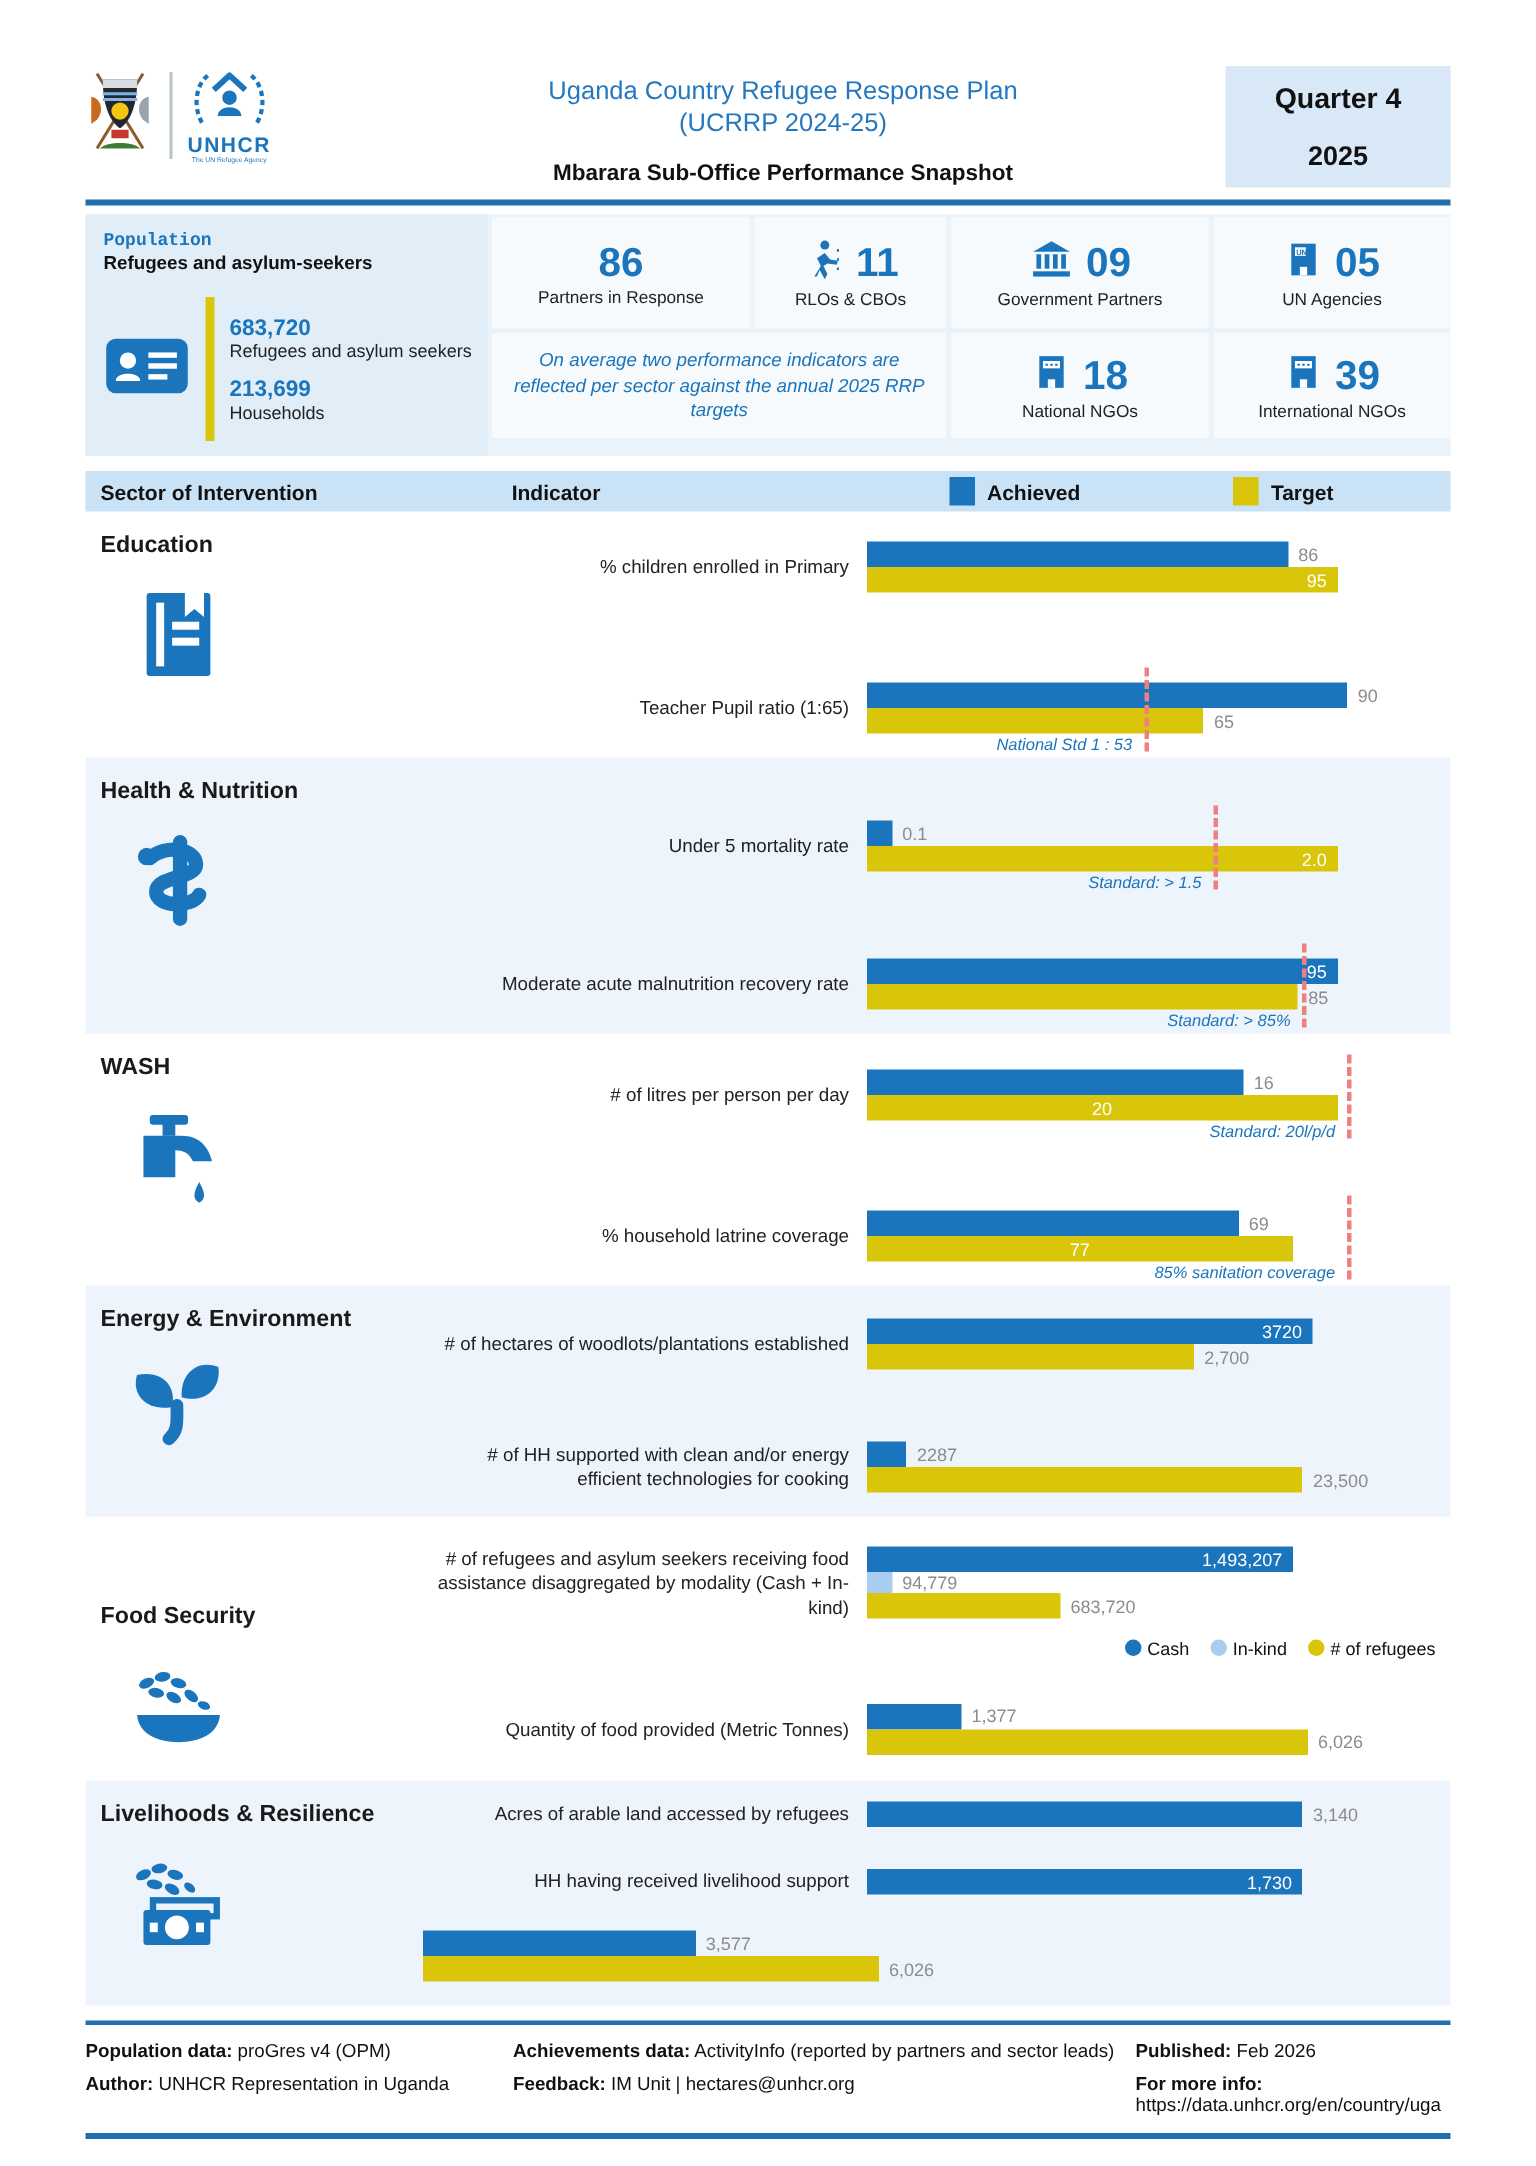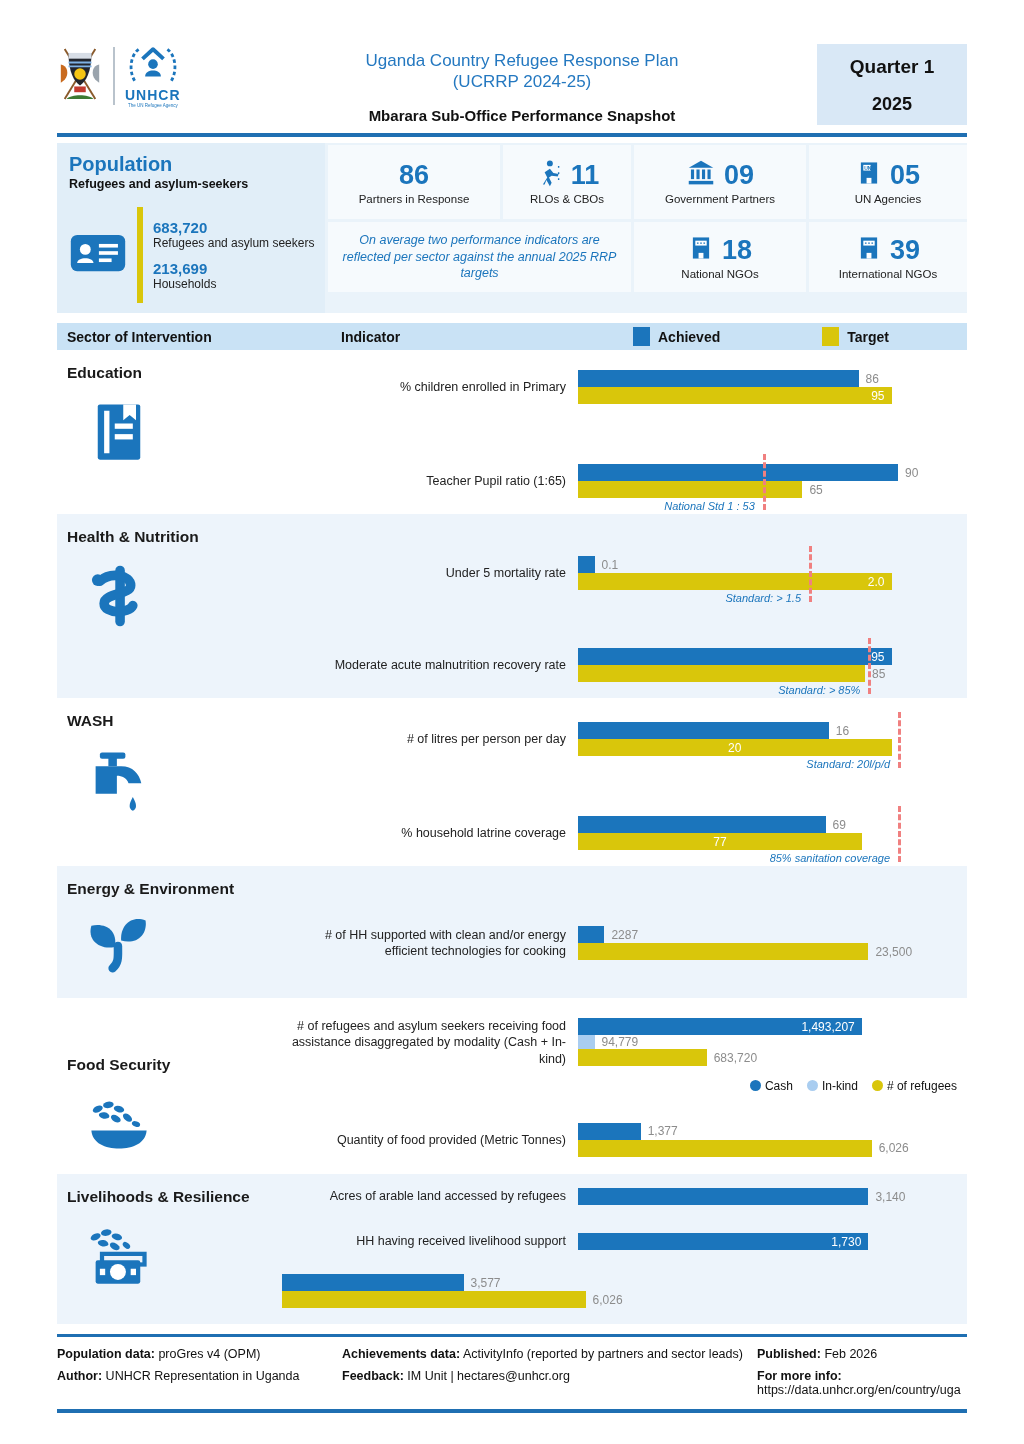--- a/index.html
+++ b/index.html
@@ -23,21 +23,21 @@
   .title-main{color:#2478C0; font-size:17px; line-height:1.25;}
   .title-sub{color:#111; font-weight:bold; font-size:15px; margin-top:14px;}
   .quarter-box{width:150px; background:var(--quarter); text-align:center; padding:12px 0 10px;}
   .quarter-box .q{font-size:19px; font-weight:bold; color:#111;}
   .quarter-box .y{font-size:18px; font-weight:bold; color:#111; margin-top:16px;}
   .hrule{height:4px; background:var(--rule); margin-top:8px;}
 
   
   .stats-band{display:flex; margin-top:6px; background:var(--band);}
   .pop-panel{width:280px; background:var(--panel); padding:10px 8px 10px 12px;}
-  .pop-title{color:var(--blue); font-weight:bold; font-size:20px;}
+  .pop-title{color:var(--blue); font-weight:bold; font-size:12px;font-family:Liberation Mono, monospace;}
   .pop-sub{color:#111; font-weight:bold; font-size:12.5px; margin-top:1px;}
   .pop-row{display:flex; align-items:center; margin-top:16px; gap:10px;}
   .pop-bar{width:6px; height:96px; background:var(--yellow);}
   .pop-figs .v{color:var(--blue); font-weight:bold; font-size:15px;}
   .pop-figs .l{color:#222; font-size:12px; margin-bottom:10px;}
   .stats-grid{flex:1; display:grid; grid-template-columns:172px 128px 172px 158px; grid-template-rows:74px 70px; gap:3px; padding:2px 0 2px 3px;}
   .stat-cell{background:var(--cell); display:flex; flex-direction:column; align-items:center; justify-content:center;}
   .stat-top{display:flex; align-items:center; gap:8px;}
   .stat-v{color:var(--blue); font-weight:bold; font-size:27px;}
   .stat-l{color:#222; font-size:11.5px; margin-top:2px;}
@@ -124,21 +124,21 @@
         </span>
       </div>
       <div class="titles">
         <div class="title-main">
           <div>Uganda Country Refugee Response Plan</div>
           <div>(UCRRP 2024-25)</div>
         </div>
         <div class="title-sub">Mbarara Sub-Office Performance Snapshot</div>
       </div>
       <div class="quarter-box">
-        <div class="q">Quarter 1</div>
+        <div class="q">Quarter 4</div>
         <div class="y">2025</div>
       </div>
     </div>
     <div class="hrule"></div>
 
     <div class="stats-band">
       <div class="pop-panel">
         <div class="pop-title">Population</div>
         <div class="pop-sub">Refugees and asylum-seekers</div>
         <div class="pop-row">
@@ -377,20 +377,31 @@
         <div class="section tint">
           <div class="sector">
             <div class="sector-title">Energy &amp; Environment</div>
             <div class="sector-icon"><svg viewBox="0 0 64 64">
                 <path fill="#1B75BC" d="M28 31 C13 34 2 24 6 11 C20 8 31 16 28 31 Z"></path>
                 <path fill="#1B75BC" d="M34 25 C33 10 44 1 57 6 C59 20 48 29 34 25 Z"></path>
                 <path d="M31 30 C31 40 32 46 26 51" stroke="#1B75BC" stroke-width="8" fill="none" stroke-linecap="round"></path>
               </svg></div>
           </div>
           <div class="charts">
+            <div class="chart-row" style="margin-top: 10px;">
+              <div class="row-label"># of hectares of woodlots/plantations established</div>
+              <div class="bars">
+                <div class="bar achieved" style="width: 90%;">
+                  <span class="val in-right">3720</span>
+                </div>
+                <div class="bar target" style="width: 66%;">
+                  <span class="val out">2,700</span>
+                </div>
+              </div>
+            </div>
             <div class="chart-row" style="margin-top: 48px;">
               <div class="row-label"># of HH supported with clean and/or energy efficient technologies for cooking</div>
               <div class="bars">
                 <div class="bar achieved" style="width: 8%;">
                   <span class="val out">2287</span>
                 </div>
                 <div class="bar target" style="width: 88%; padding-left: 43px;">
                   <span class="val out">23,500</span>
                 </div>
               </div>

